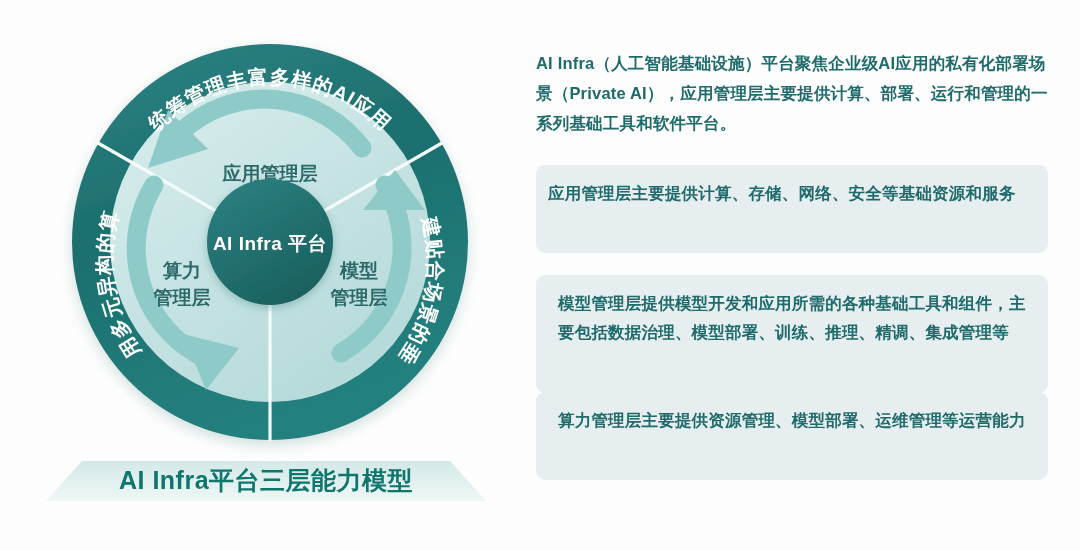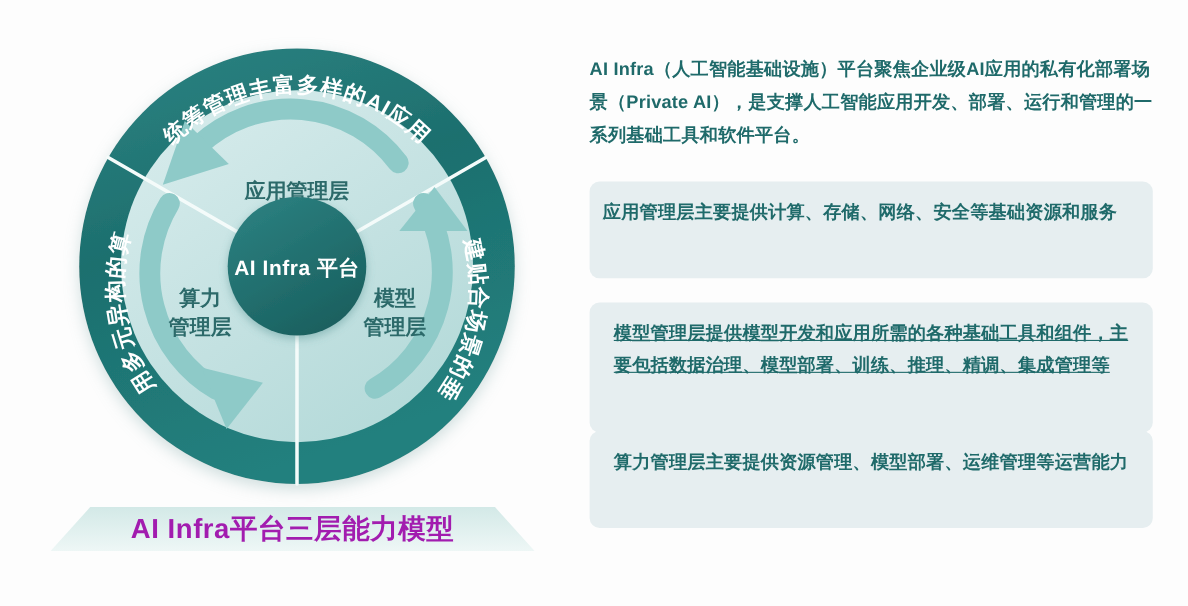--- a/index.html
+++ b/index.html
@@ -24,41 +24,41 @@
   }
   .hub-label{
     fill:#ffffff;font-size:19px;font-weight:bold;letter-spacing:.5px;
   }
 
   
   .banner-wrap{position:absolute;left:46px;top:455px;width:440px;height:52px;}
   .banner-text{
     position:absolute;left:0;top:0;width:440px;height:52px;
     display:flex;align-items:center;justify-content:center;
-    font-size:25px;font-weight:bold;color:#a21caf;letter-spacing:.5px;
+    font-size:25px;font-weight:bold;color:#0f766e;letter-spacing:.5px;
     padding-bottom:2px;box-sizing:border-box;
   }
 
   
   .text-pane{position:absolute;left:528px;top:0;width:552px;height:551px;}
   .lede{
     position:absolute;left:8px;top:48px;width:512px;
     font-size:16.5px;line-height:30px;color:#1f6a6a;font-weight:bold;
     letter-spacing:.2px;
   }
   .card{
     position:absolute;left:8px;width:512px;
     background:#e6eef0;border-radius:9px;
     box-sizing:border-box;
     padding:14px 22px 15px 22px;
     font-size:16.5px;line-height:29px;color:#1f6a6a;font-weight:bold;
     letter-spacing:.2px;
   }
   #card0{top:165px;height:88px;padding-left:12px;}
-  #card1{top:275px;height:118px;text-decoration:underline;}
+  #card1{top:275px;height:118px;}
   #card2{top:392px;height:88px;}
 </style>
 </head>
 <body>
 
 <div class="stage">
 
   <div class="diagram-pane">
 
     <svg class="wheel-svg" width="440" height="440" viewBox="0 0 440 440">
@@ -145,21 +145,21 @@
     <div class="banner-wrap">
       <svg width="440" height="52" viewBox="0 0 440 52">
         <polygon points="0,46 36,6 404,6 440,46" fill="url(#gBanner)"></polygon>
       </svg>
       <div class="banner-text">AI Infra平台三层能力模型</div>
     </div>
   </div>
 
   <div class="text-pane">
 
-    <div class="lede">AI Infra（人工智能基础设施）平台聚焦企业级AI应用的私有化部署场景（Private AI），是支撑人工智能应用开发、部署、运行和管理的一系列基础工具和软件平台。</div>
+    <div class="lede">AI Infra（人工智能基础设施）平台聚焦企业级AI应用的私有化部署场景（Private AI），应用管理层主要提供计算、部署、运行和管理的一系列基础工具和软件平台。</div>
 
     <div class="card" id="card0">应用管理层主要提供计算、存储、网络、安全等基础资源和服务</div>
 
     <div class="card" id="card1">模型管理层提供模型开发和应用所需的各种基础工具和组件，主要包括数据治理、模型部署、训练、推理、精调、集成管理等</div>
 
     <div class="card" id="card2">算力管理层主要提供资源管理、模型部署、运维管理等运营能力</div>
   </div>
 
 </div>
 

